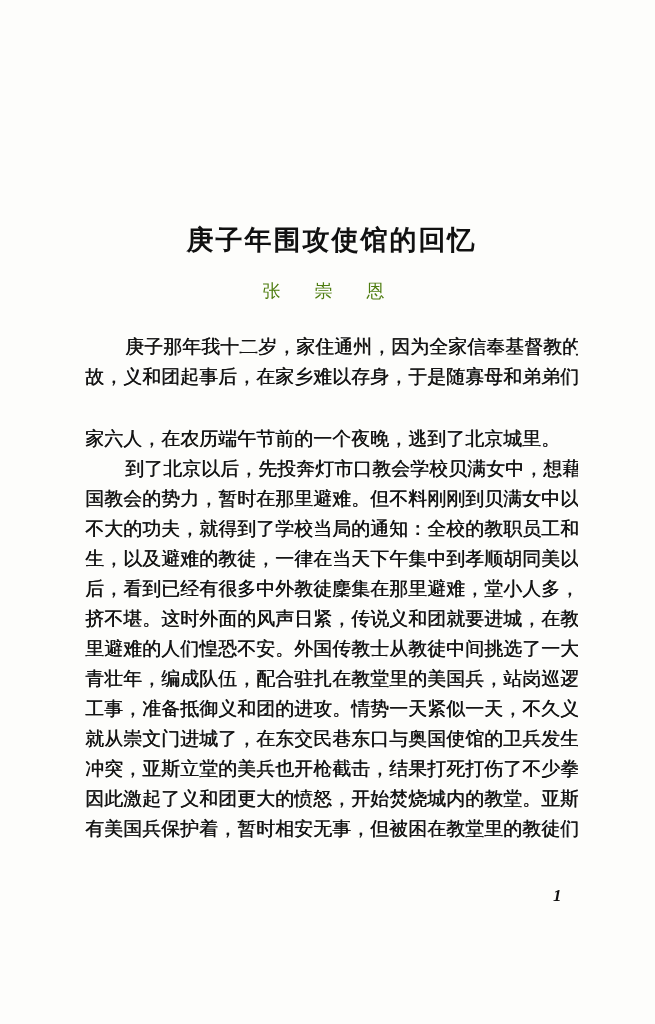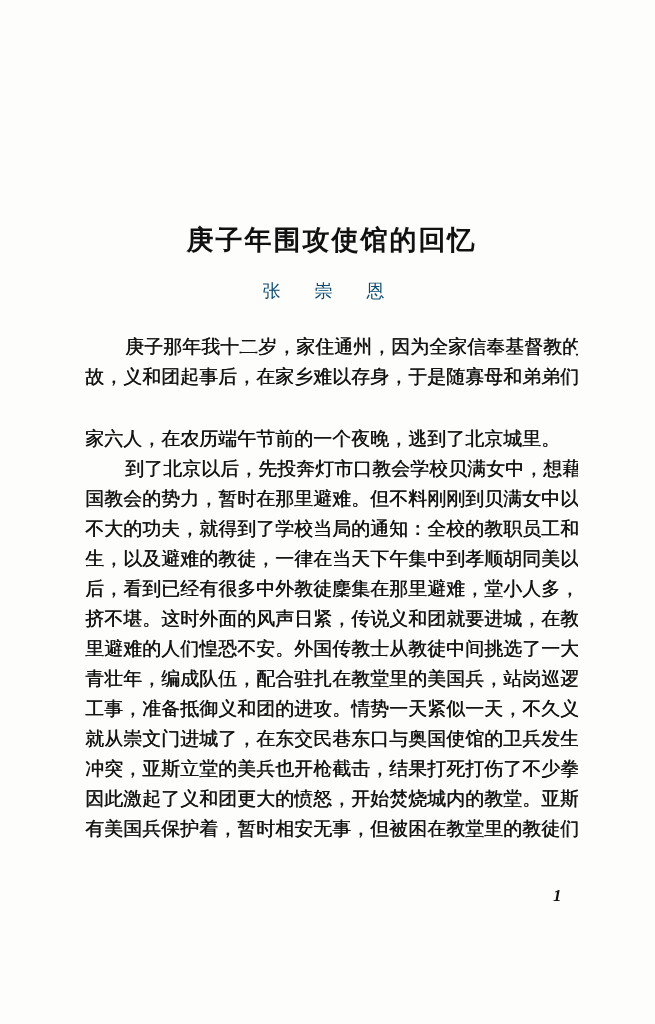--- a/index.html
+++ b/index.html
@@ -55,21 +55,21 @@
     color: #111;
   }
   .author {
     position: absolute;
     top: 279px;
     left: 0;
     width: 100%;
     text-align: center;
     font-size: 18px;
     letter-spacing: 8px;
-    color: #0c4a6e;
+    color: #4d7c0f;
   }
   .body-text {
     position: absolute;
     left: 85px;
     top: 332px;
     width: 493px;
   }
   .line {
     font-size: 19px;
     line-height: 30px;

